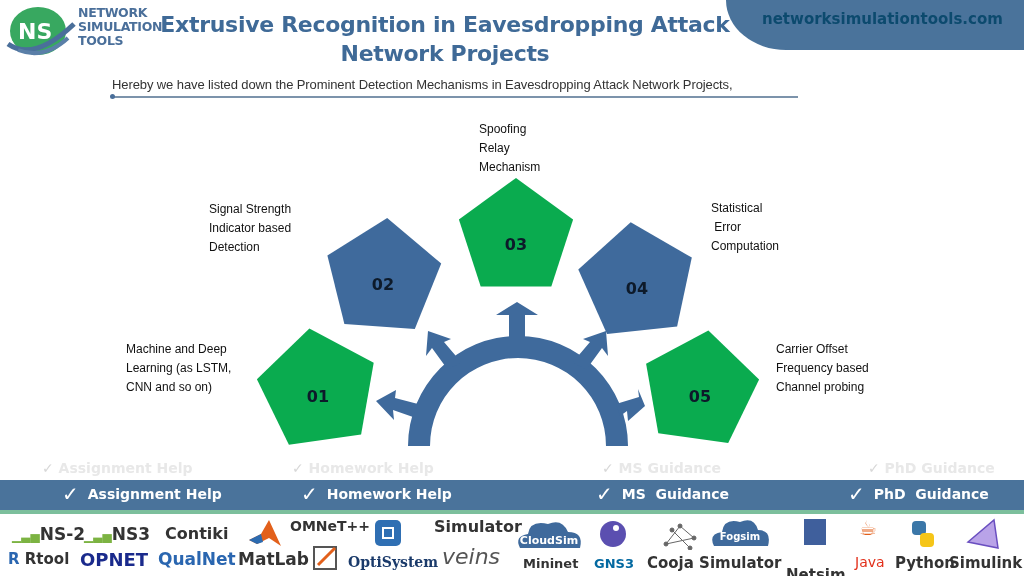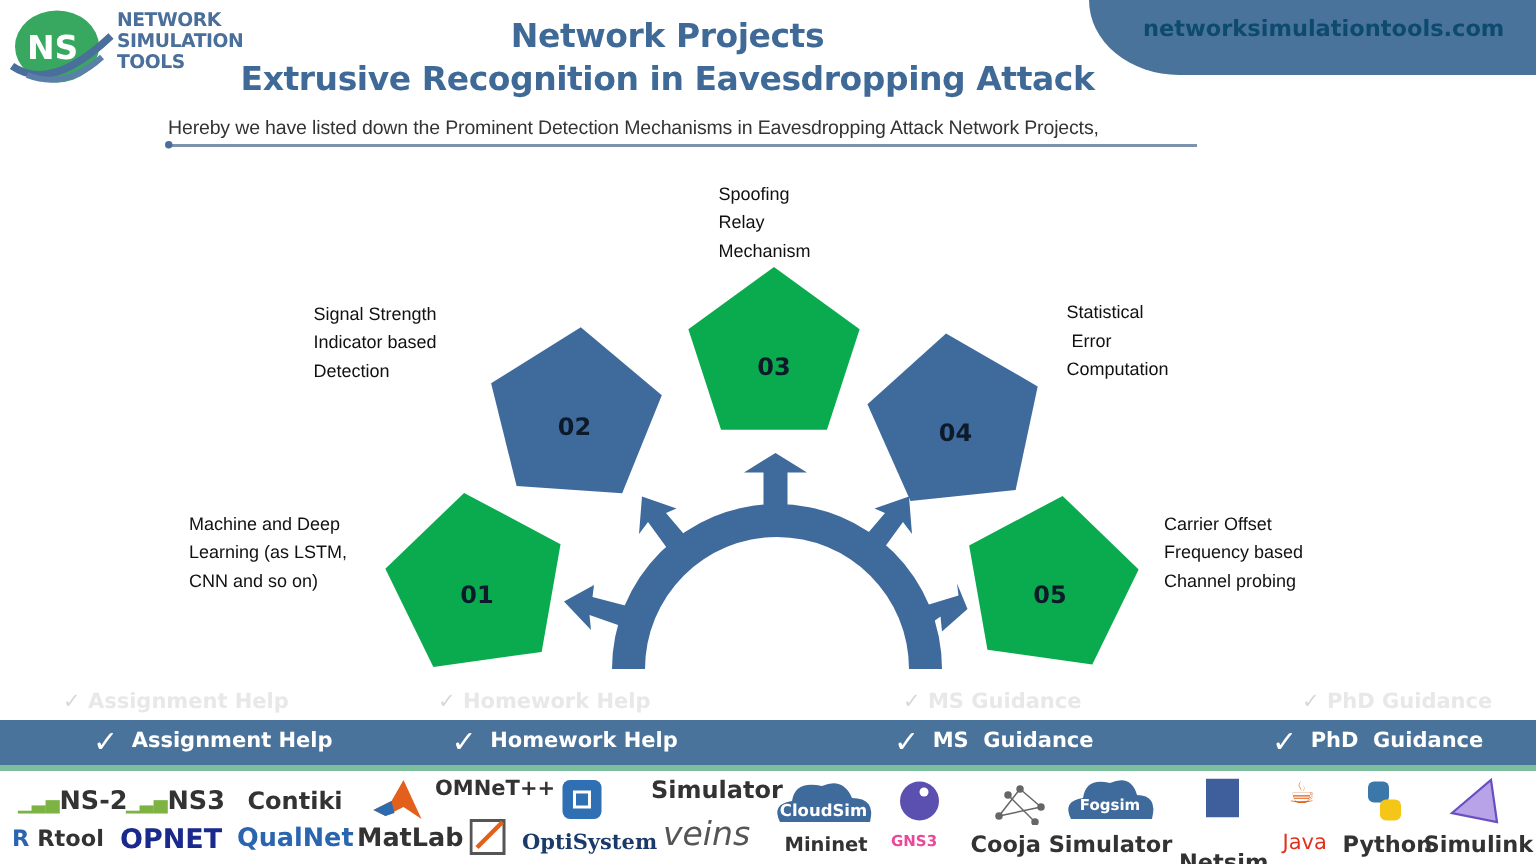--- a/index.html
+++ b/index.html
@@ -42,22 +42,22 @@
 <div class="abs" id="logo-text">
   <div>NETWORK</div>
   <div>SIMULATION</div>
   <div>TOOLS</div>
 </div>
 
 <div class="abs" id="site-pill"></div>
 <div class="abs" id="site-text">networksimulationtools.com</div>
 
 <div class="abs" id="title">
+  <div>Extrusive Recognition in Eavesdropping Attack</div>
   <div>Network Projects</div>
-  <div>Extrusive Recognition in Eavesdropping Attack</div>
 </div>
 
 <div class="abs" id="subtitle">Hereby we have listed down the Prominent Detection Mechanisms in Eavesdropping Attack Network Projects,</div>
 <div class="abs" id="subtitle-line"></div>
 <div class="abs" id="subtitle-dot"></div>
 
 <svg class="abs" id="diagram" viewBox="0 100 1024 360">
 
   <g fill="#3f6a9c">
     <path d="M408 446 A110 110 0 0 1 628 446 L606 446 A88 88 0 0 0 430 446 Z"></path>
@@ -158,21 +158,21 @@
   <div class="tool" style="left:442px; top:30px; font-size:22px; color:#555; font-weight:normal; font-style:italic;">veins</div>
   <svg class="tool" style="left:514px; top:4px;" width="70" height="34">
       <path d="M6 30 Q0 18 14 16 Q16 2 34 6 Q48 0 54 14 Q70 14 66 30 Z" fill="#3f6a9c"></path>
       <text x="35" y="26" text-anchor="middle" font-size="11" font-weight="bold" font-family="DejaVu Sans, sans-serif" fill="#fff">CloudSim</text>
     </svg>
   <div class="tool" style="left:523px; top:42px; font-size:13px; color:#333;">Mininet</div>
   <svg class="tool" style="left:598px; top:4px;" width="30" height="34">
       <circle cx="15" cy="16" r="13" fill="#5b4fb0"></circle>
       <circle cx="18" cy="10" r="3" fill="#fff"></circle>
     </svg>
-  <div class="tool" style="left:594px; top:42px; font-size:10px; color:#ec4899;">GNS3</div>
+  <div class="tool" style="left:594px; top:42px; font-size:13px; color:#0369a1;">GNS3</div>
   <svg class="tool" style="left:662px; top:6px;" width="36" height="30">
       <g stroke="#666" stroke-width="1" fill="#666">
         <line x1="4" y1="24" x2="18" y2="6"></line>
         <line x1="18" y1="6" x2="32" y2="18"></line>
         <line x1="4" y1="24" x2="32" y2="18"></line>
         <line x1="10" y1="10" x2="28" y2="28"></line>
         <circle cx="4" cy="24" r="2"></circle>
         <circle cx="18" cy="6" r="2"></circle>
         <circle cx="32" cy="18" r="2"></circle>
         <circle cx="10" cy="10" r="2"></circle>

